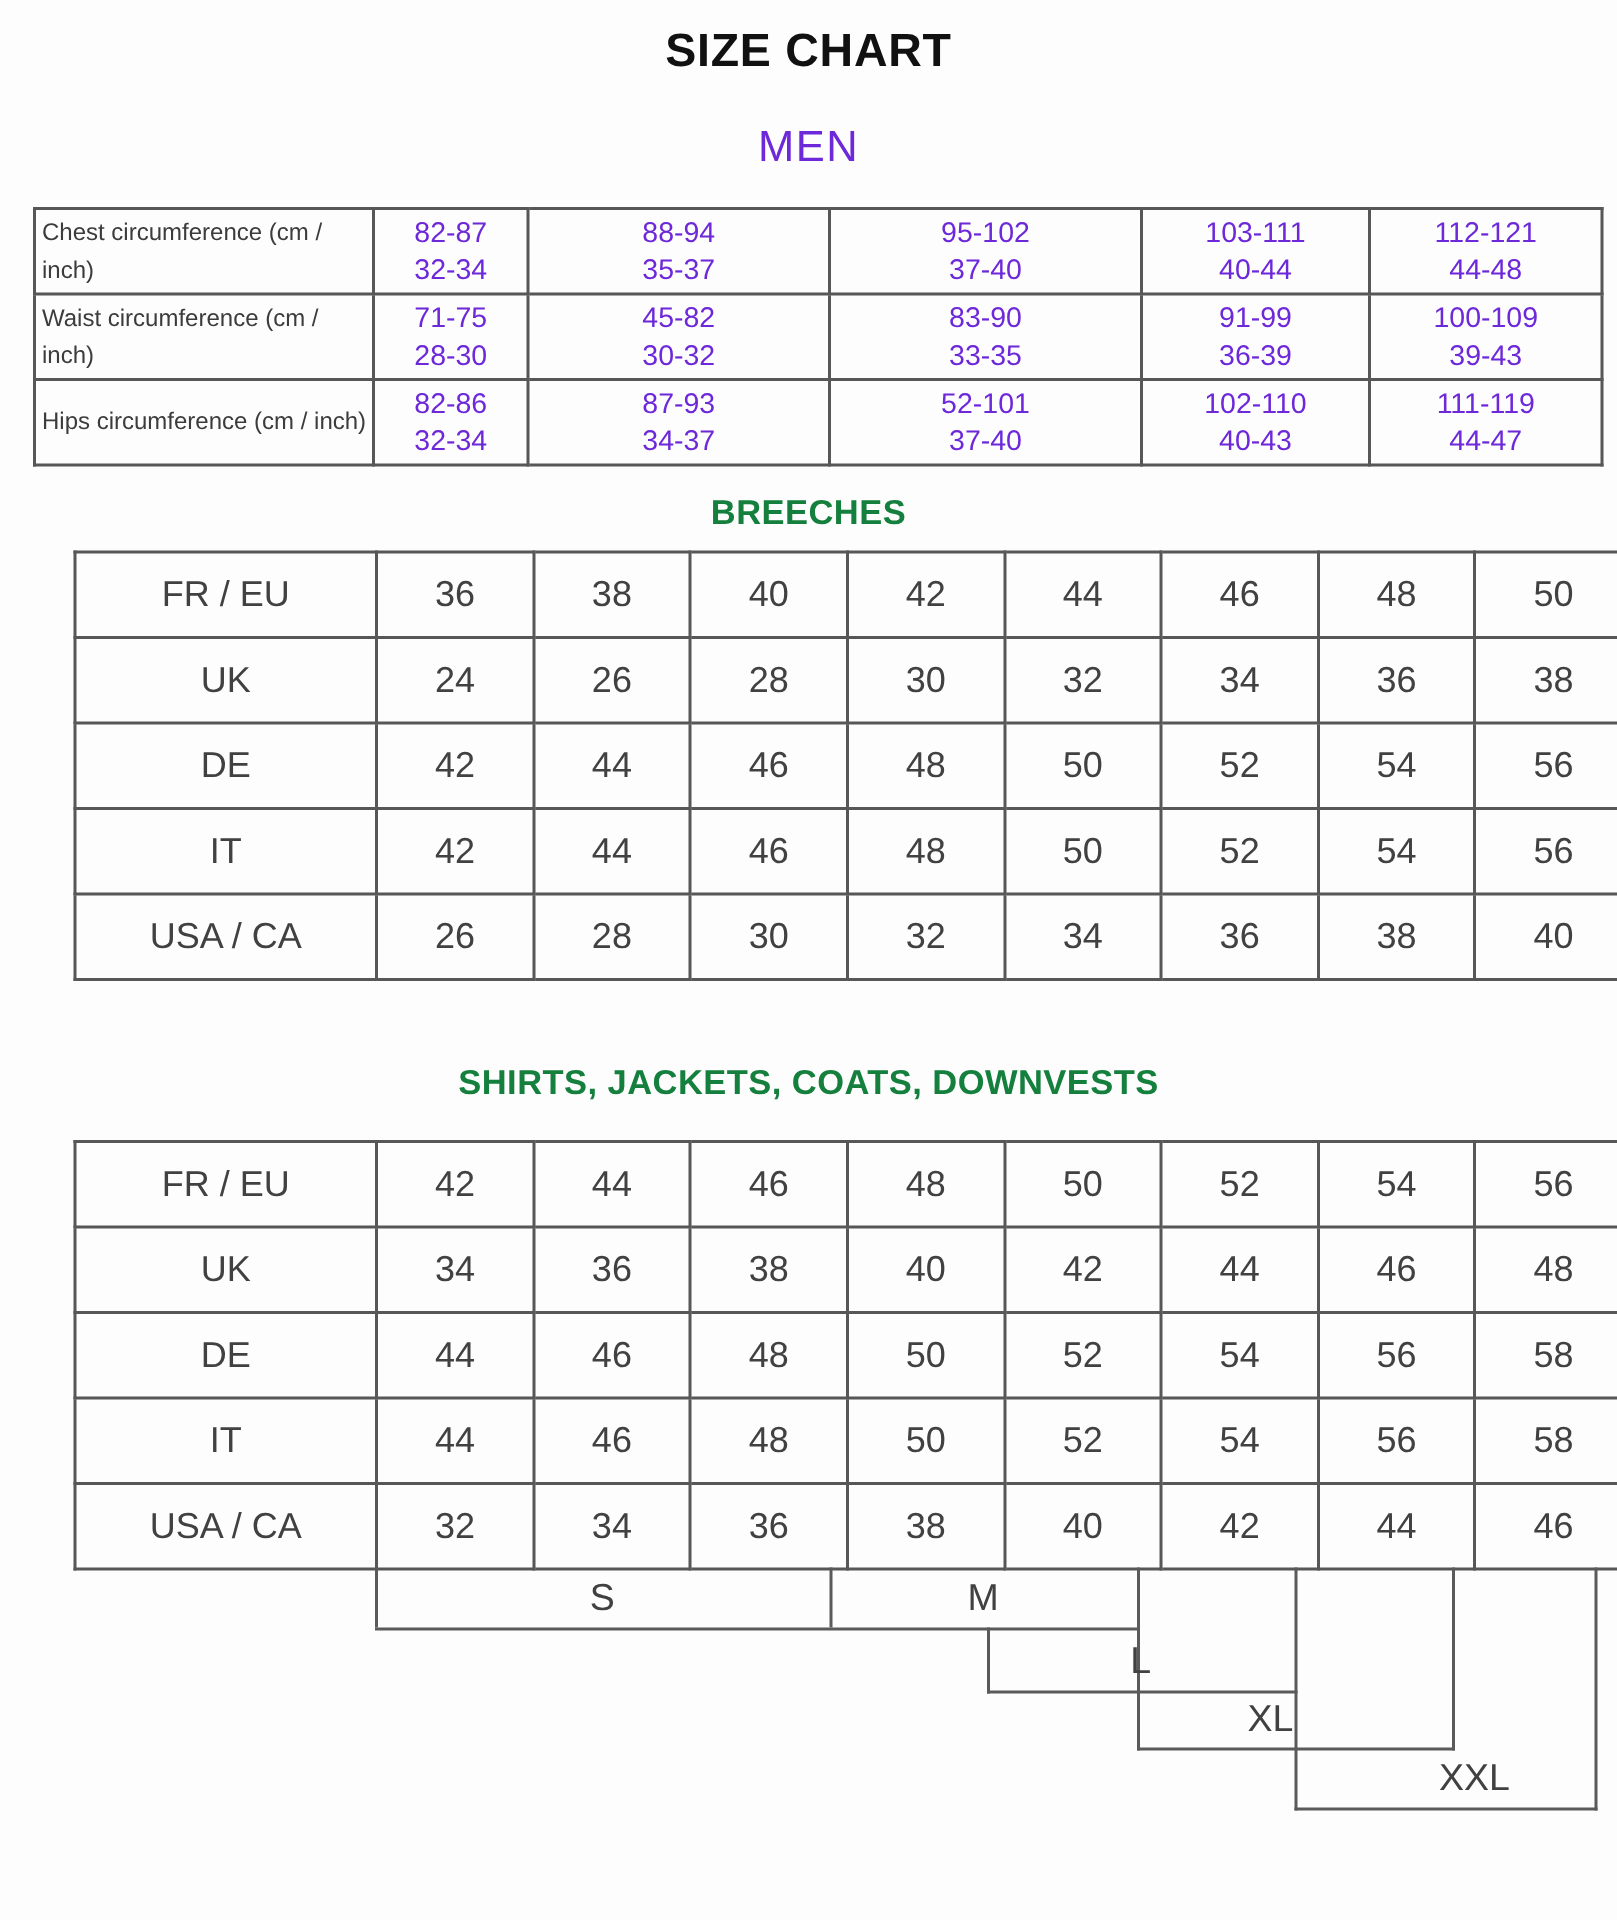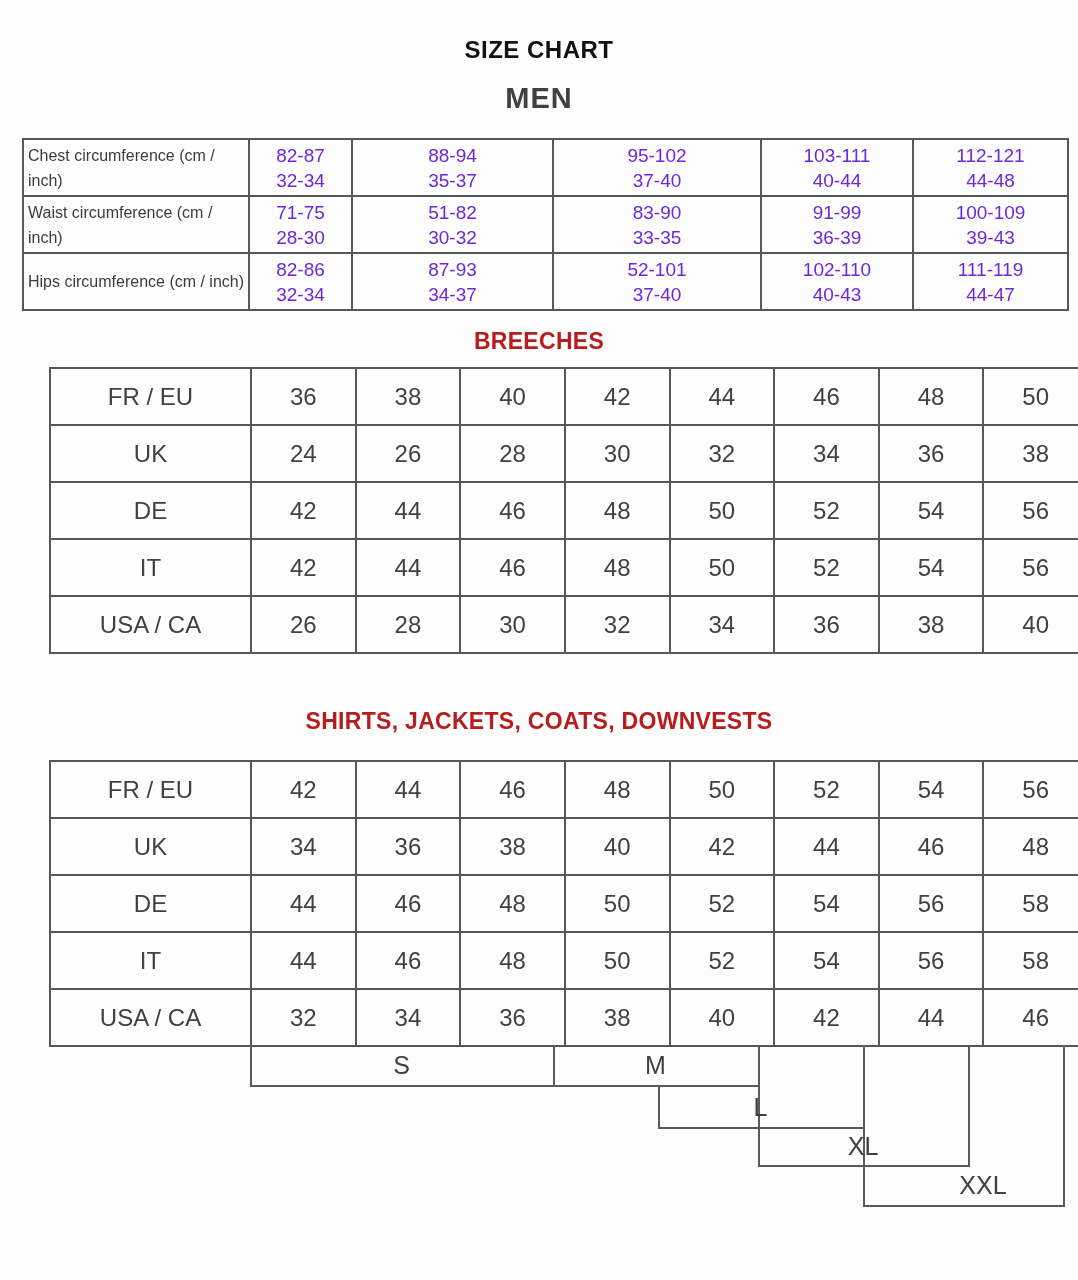--- a/index.html
+++ b/index.html
@@ -3,23 +3,23 @@
 <meta charset="utf-8">
 <style>
   html,body{margin:0;padding:0;}
   body{
     width:1078px;height:1280px;position:relative;
     background:#fdfdfd;
     font-family:"Liberation Sans","DejaVu Sans",sans-serif;
     color:#3f3f3f;
   }
   .center-text{position:absolute;left:0;width:1078px;text-align:center;}
-  .page-title{top:36px;font-size:24px;font-weight:bold;color:#111;letter-spacing:.5px;}
-  .page-subtitle{top:82px;font-size:29px;font-weight:700;color:#404040;letter-spacing:1px;}
-  .section-heading{font-size:23px;font-weight:bold;color:#b91c1c;letter-spacing:.3px;}
+  .page-title{top:16px;font-size:31px;font-weight:bold;color:#111;letter-spacing:.5px;}
+  .page-subtitle{top:82px;font-size:29px;font-weight:400;color:#6d28d9;letter-spacing:1px;}
+  .section-heading{font-size:23px;font-weight:bold;color:#15803d;letter-spacing:.3px;}
   table{border-collapse:collapse;table-layout:fixed;position:absolute;}
   td{border:2px solid #575757;text-align:center;vertical-align:middle;overflow:hidden;}
   
   .meas{left:22px;top:138px;width:1045px;}
   .meas tr{height:57px;}
   .meas td{font-size:19px;line-height:25px;color:#6d28d9;}
   .meas td.mlabel{text-align:left;font-size:16px;padding-left:4px;color:#3c3c3c;margin-top:35px;}
   
   .sizes{left:49px;width:1040px;}
   .sizes tr{height:57px;}
@@ -72,21 +72,21 @@
           <div>44-48</div>
         </td>
   </tr>
   <tr>
     <td class="mlabel">Waist circumference (cm / inch)</td>
     <td>
           <div>71-75</div>
           <div>28-30</div>
         </td>
     <td>
-          <div>51-82</div>
+          <div>45-82</div>
           <div>30-32</div>
         </td>
     <td>
           <div>83-90</div>
           <div>33-35</div>
         </td>
     <td>
           <div>91-99</div>
           <div>36-39</div>
         </td>
@@ -278,15 +278,15 @@
   <div class="vline" style="left:1014px;top:0;height:162px;"></div>
 
   <div class="hline" style="left:201px;top:40px;width:510px;"></div>
   <div class="hline" style="left:609px;top:82px;width:207px;"></div>
   <div class="hline" style="left:709px;top:120px;width:212px;"></div>
   <div class="hline" style="left:814px;top:160px;width:202px;"></div>
 
   <div class="grp" style="left:201px;top:0;width:303px;height:40px;">S</div>
   <div class="grp" style="left:504px;top:0;width:205px;height:40px;">M</div>
   <div class="grp" style="left:609px;top:42px;width:205px;height:40px;">L</div>
-  <div class="grp" style="left:709px;top:82px;width:210px;height:38px;">XL</div>
+  <div class="grp" style="left:693px;top:82px;width:210px;height:38px;">XL</div>
   <div class="grp" style="left:814px;top:120px;width:240px;height:40px;">XXL</div>
 </div>
 
 </body></html>

